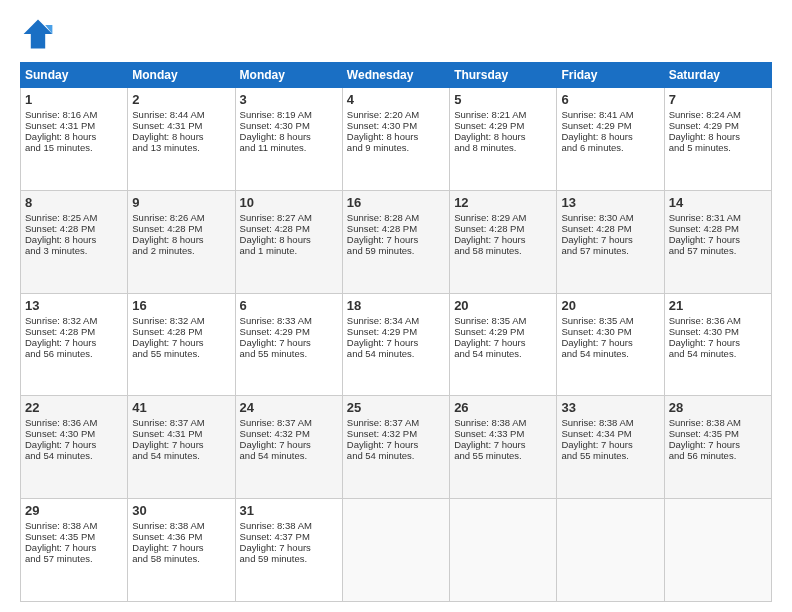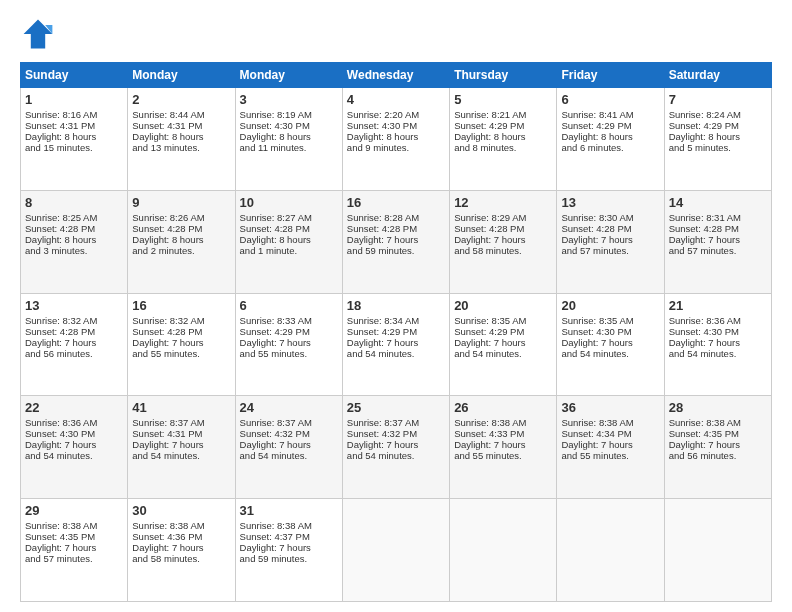--- a/index.html
+++ b/index.html
@@ -313,21 +313,21 @@
             <div>and 54 minutes.</div>
           </td>
           <td>
             <span class="day-num">26</span>
             <div>Sunrise: 8:38 AM</div>
             <div>Sunset: 4:33 PM</div>
             <div>Daylight: 7 hours</div>
             <div>and 55 minutes.</div>
           </td>
           <td>
-            <span class="day-num">36</span>
+            <span class="day-num">33</span>
             <div>Sunrise: 8:38 AM</div>
             <div>Sunset: 4:34 PM</div>
             <div>Daylight: 7 hours</div>
             <div>and 55 minutes.</div>
           </td>
           <td>
             <span class="day-num">28</span>
             <div>Sunrise: 8:38 AM</div>
             <div>Sunset: 4:35 PM</div>
             <div>Daylight: 7 hours</div>

